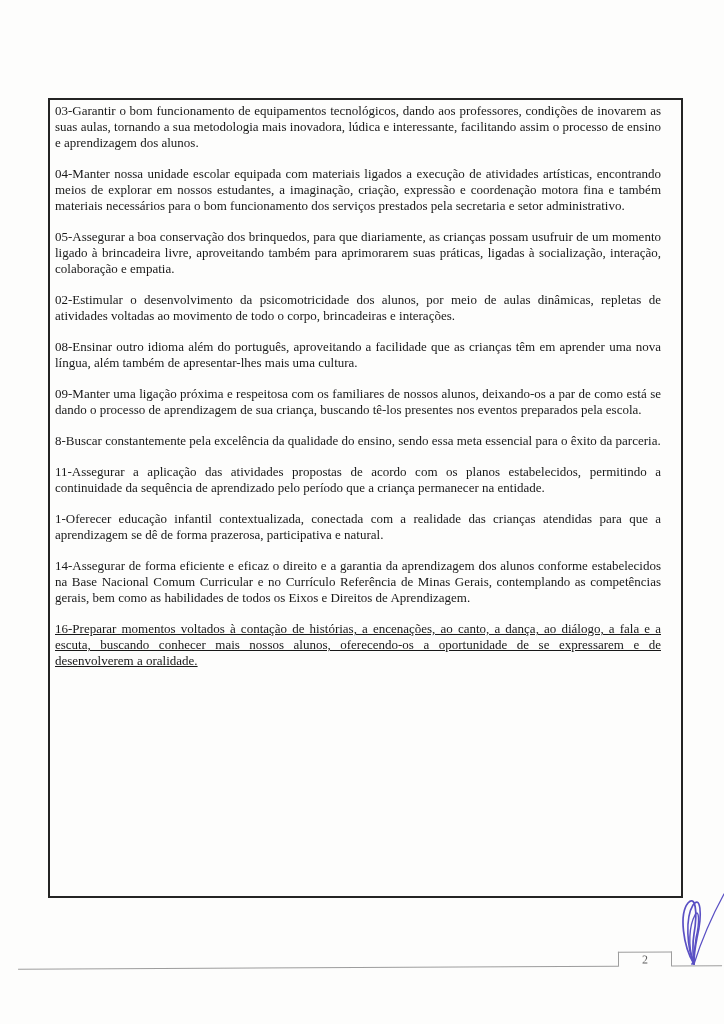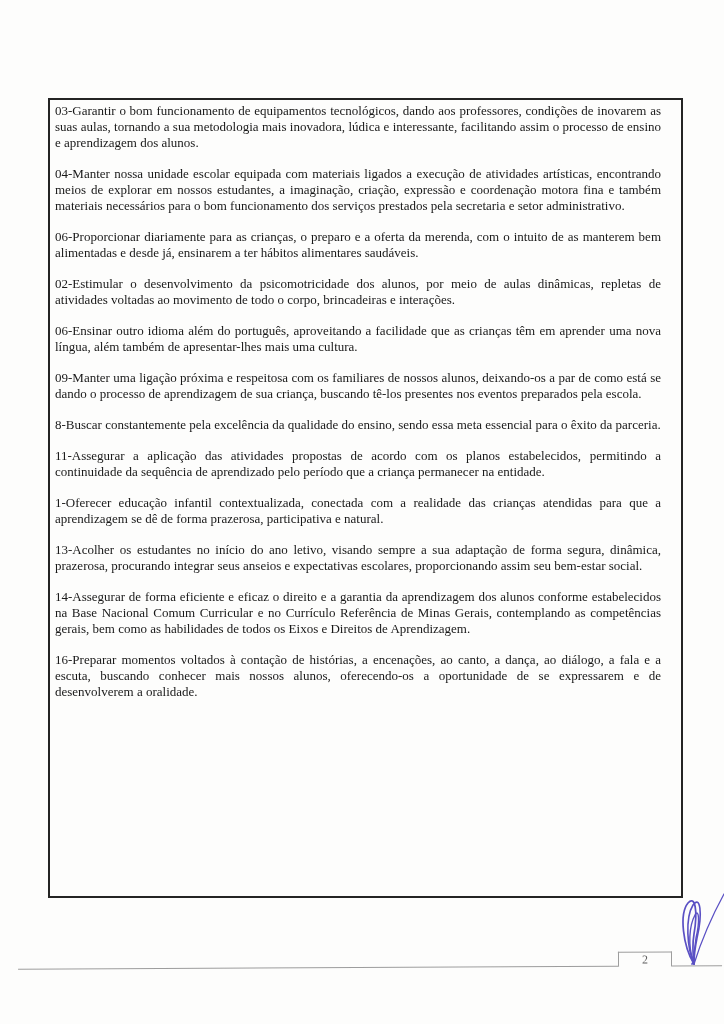--- a/index.html
+++ b/index.html
@@ -30,20 +30,21 @@
   .content-box p {
     margin: 0 0 15px 0;
     font-size: 13px;
     line-height: 16px;
     color: #181818;
     text-align: justify;
     text-justify: inter-word;
   }
   .content-box p:last-child {
     margin-bottom: 7px;
+    text-decoration: underline;
   }
   .footer-rule {
     position: absolute;
     left: 18px;
     top: 951px;
     width: 704px;
     height: 17px;
     display: flex;
     align-items: flex-end;
     transform: rotate(-0.3deg);
@@ -78,28 +79,27 @@
   }
 </style>
 </head>
 <body>
 
 <div class="page">
 
   <div class="content-box">
     <p>03-Garantir o bom funcionamento de equipamentos tecnológicos, dando aos professores, condições de inovarem as suas aulas, tornando a sua metodologia mais inovadora, lúdica e interessante, facilitando assim o processo de ensino e aprendizagem dos alunos.</p>
     <p>04-Manter nossa unidade escolar equipada com materiais ligados a execução de atividades artísticas, encontrando meios de explorar em nossos estudantes, a imaginação, criação, expressão e coordenação motora fina e também materiais necessários para o bom funcionamento dos serviços prestados pela secretaria e setor administrativo.</p>
-    <p>06-Proporcionar diariamente para as crianças, o preparo e a oferta da merenda, com o intuito de as manterem bem alimentadas e desde já, ensinarem a ter hábitos alimentares saudáveis.</p>
+    <p>05-Assegurar a boa conservação dos brinquedos, para que diariamente, as crianças possam usufruir de um momento ligado à brincadeira livre, aproveitando também para aprimorarem suas práticas, ligadas à socialização, interação, colaboração e empatia.</p>
     <p>02-Estimular o desenvolvimento da psicomotricidade dos alunos, por meio de aulas dinâmicas, repletas de atividades voltadas ao movimento de todo o corpo, brincadeiras e interações.</p>
-    <p>06-Ensinar outro idioma além do português, aproveitando a facilidade que as crianças têm em aprender uma nova língua, além também de apresentar-lhes mais uma cultura.</p>
+    <p>08-Ensinar outro idioma além do português, aproveitando a facilidade que as crianças têm em aprender uma nova língua, além também de apresentar-lhes mais uma cultura.</p>
     <p>09-Manter uma ligação próxima e respeitosa com os familiares de nossos alunos, deixando-os a par de como está se dando o processo de aprendizagem de sua criança, buscando tê-los presentes nos eventos preparados pela escola.</p>
     <p>8-Buscar constantemente pela excelência da qualidade do ensino, sendo essa meta essencial para o êxito da parceria.</p>
     <p>11-Assegurar a aplicação das atividades propostas de acordo com os planos estabelecidos, permitindo a continuidade da sequência de aprendizado pelo período que a criança permanecer na entidade.</p>
     <p>1-Oferecer educação infantil contextualizada, conectada com a realidade das crianças atendidas para que a aprendizagem se dê de forma prazerosa, participativa e natural.</p>
-    <p>13-Acolher os estudantes no início do ano letivo, visando sempre a sua adaptação de forma segura, dinâmica, prazerosa, procurando integrar seus anseios e expectativas escolares, proporcionando assim seu bem-estar social.</p>
     <p>14-Assegurar de forma eficiente e eficaz o direito e a garantia da aprendizagem dos alunos conforme estabelecidos na Base Nacional Comum Curricular e no Currículo Referência de Minas Gerais, contemplando as competências gerais, bem como as habilidades de todos os Eixos e Direitos de Aprendizagem.</p>
     <p>16-Preparar momentos voltados à contação de histórias, a encenações, ao canto, a dança, ao diálogo, a fala e a escuta, buscando conhecer mais nossos alunos, oferecendo-os a oportunidade de se expressarem e de desenvolverem a oralidade.</p>
   </div>
 
   <div class="footer-rule">
     <div class="rule-seg left"></div>
     <div class="page-tab">
       <span>2</span>
     </div>
     <div class="rule-seg right"></div>

